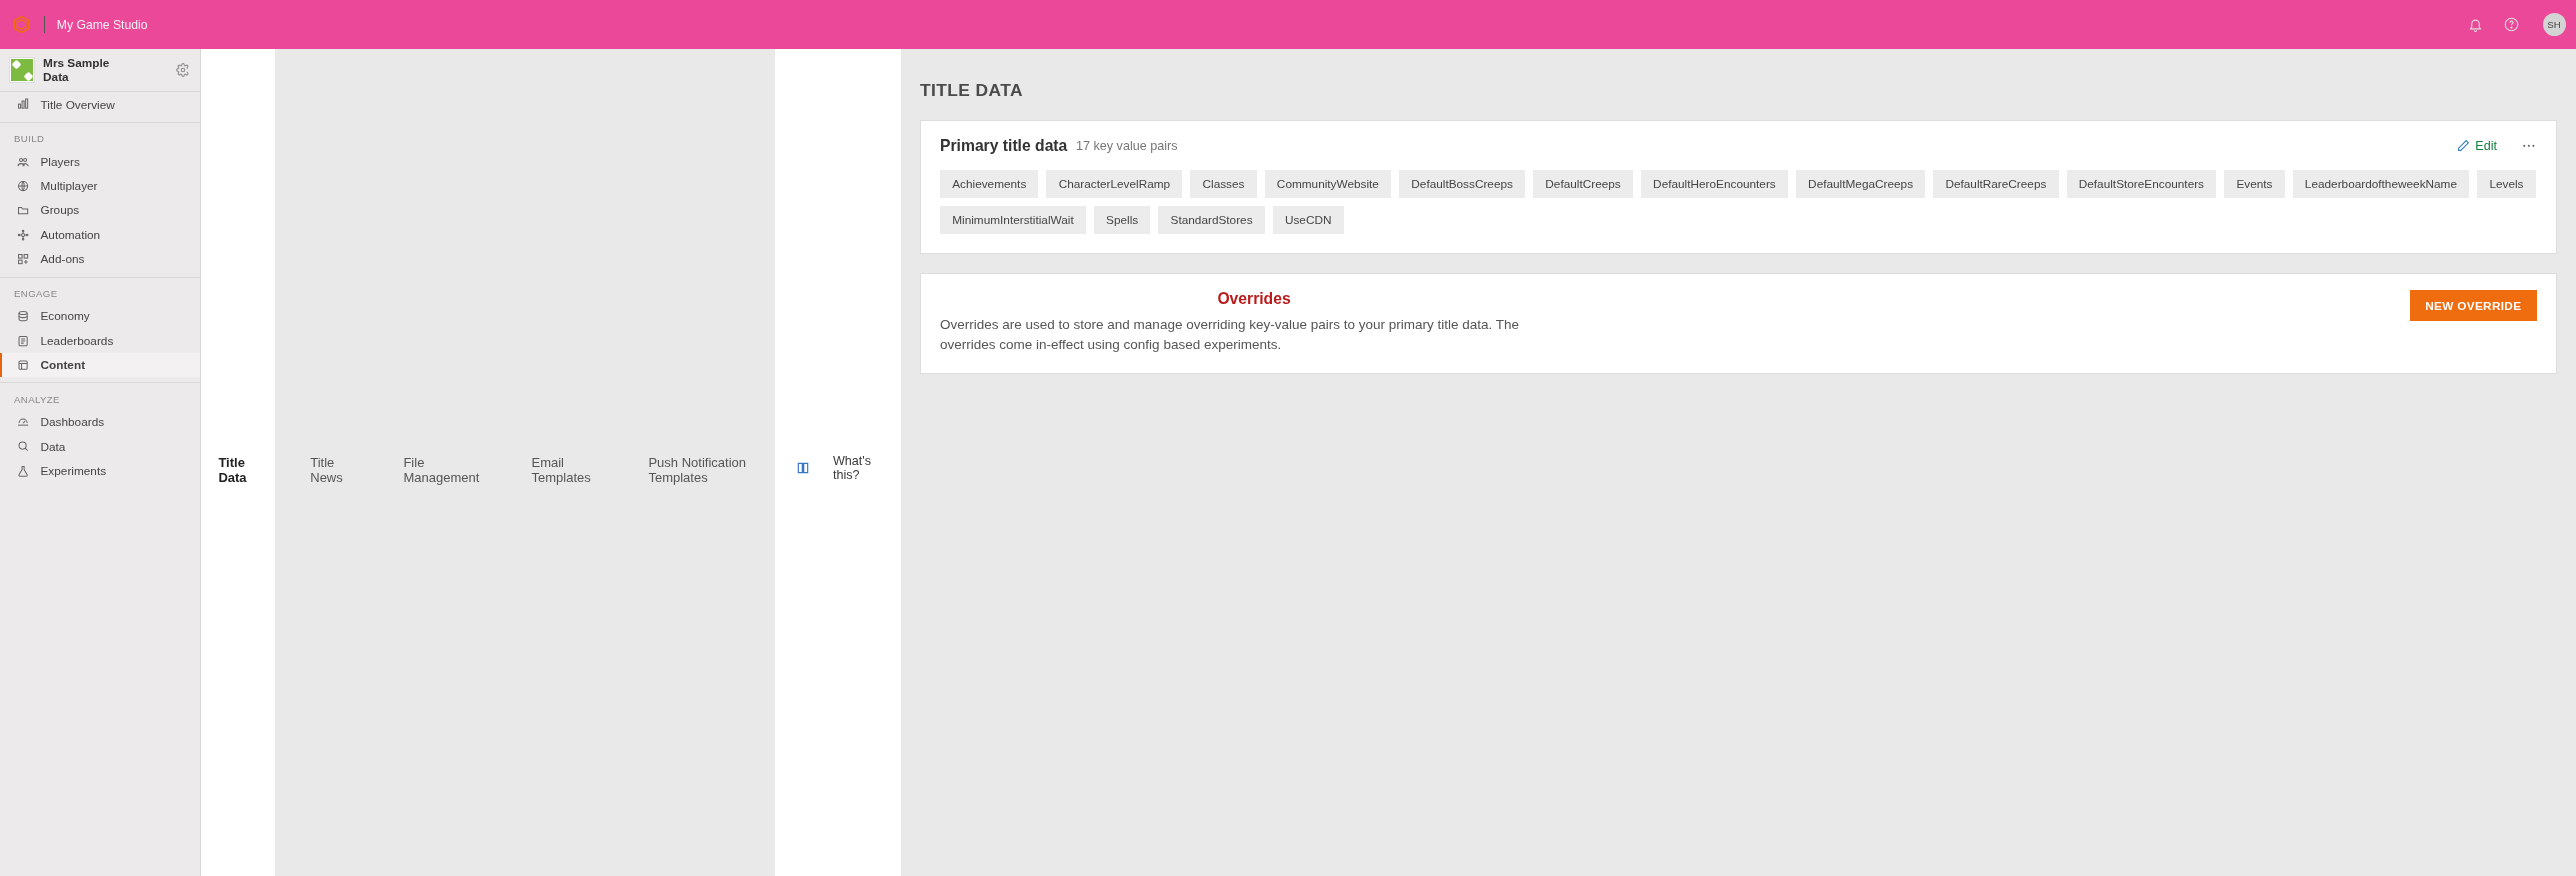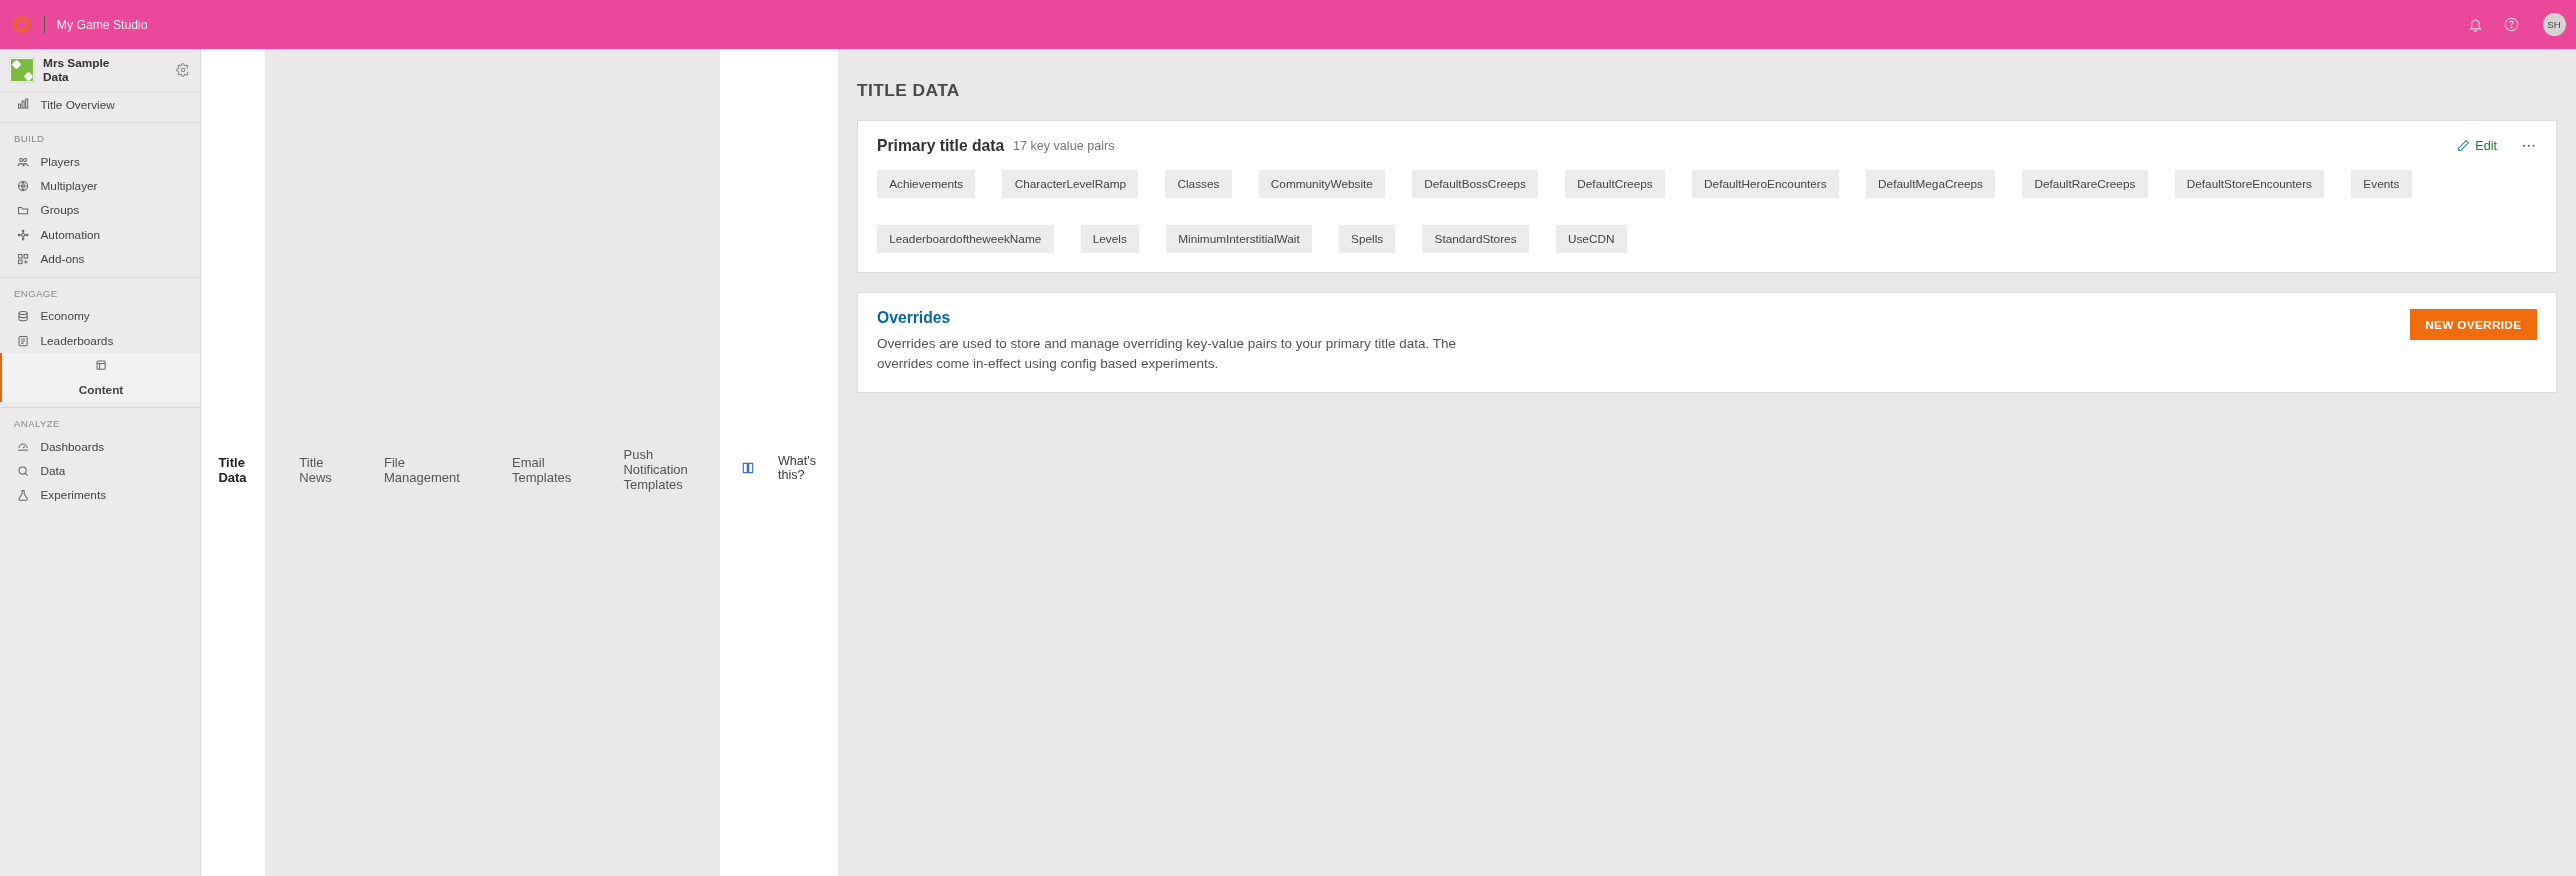--- a/index.html
+++ b/index.html
@@ -90,21 +90,20 @@
     display: flex; align-items: center; gap: 10.5px;
     padding: 5.2px 14px;
     font-size: 11.8px; color: #444;
     cursor: pointer;
     border-left: 2.6px solid transparent;
   }
   .nav-item.active {
     background: #f3f1f1;
     border-left-color: #e8650d;
     font-weight: 600;
-    flex-direction: column;
   }
   .nav-item .nav-icon { width: 14px; height: 14px; color: #666; flex-shrink: 0; display: flex; align-items: center; justify-content: center;}
   .nav-section-divider { height: 0.9px; background: #d8d8d8; margin: 5.2px 0 0; }
 
   
   .tabstrip {
     display: flex; align-items: stretch;
     background: #e9e9e9;
     border-bottom: 0.9px solid #d8d8d8;
   }
@@ -161,35 +160,35 @@
   .edit-link {
     display: flex; align-items: center; gap: 5.2px; color: #15803d;
     cursor: pointer; font-size: 12.6px;
   }
   .edit-link .pencil { color: #2f7bbf; }
   .more-btn {
     margin-left: 15.7px; cursor: pointer; color: #666;
     font-size: 15.7px; letter-spacing: 1.7px;
   }
   .chips {
-    display: flex; flex-wrap: wrap; gap: 27px;
+    display: flex; flex-wrap: wrap; gap: 8px;
     margin-top: 15.7px;
   }
   .chip {
     background: #ececec; color: #444;
     padding: 7px 12.2px; font-size: 11.8px;
     border-radius: 0;
     cursor: pointer;
   }
   .overrides-head {
     display: flex; align-items: flex-start; gap: 17.4px;
   }
   .overrides-head .text { flex: 0 1 628px; }
   .overrides-head h3 {
-    font-size: 15.7px; font-weight: 600; color: #0369a1; margin-bottom: 7px;
+    font-size: 15.7px; font-weight: 600; color: #b91c1c; margin-bottom: 7px; text-align: center;
   }
   .overrides-head p {
     font-size: 13.5px; color: #555; line-height: 1.45;
   }
   .overrides-head .spacer { flex: 1; }
   .btn-primary {
     background: #ef6c0f; color: #fff;
     font-weight: 700; letter-spacing: 0.3px;
     font-size: 11.8px;
     padding: 8.7px 15.7px;

